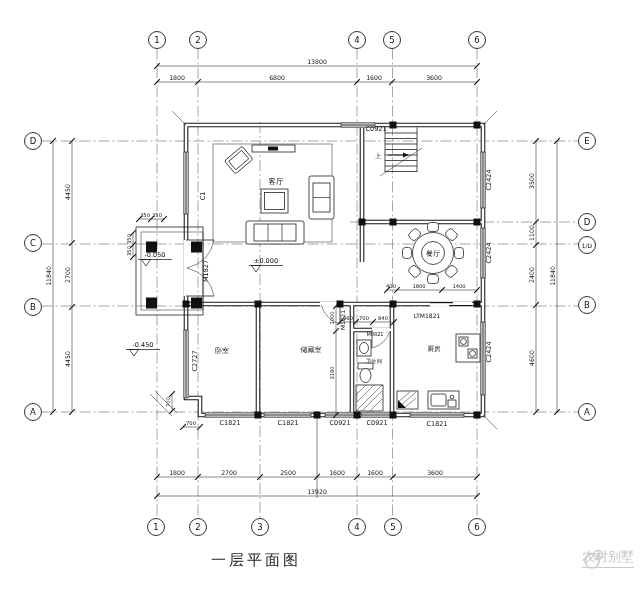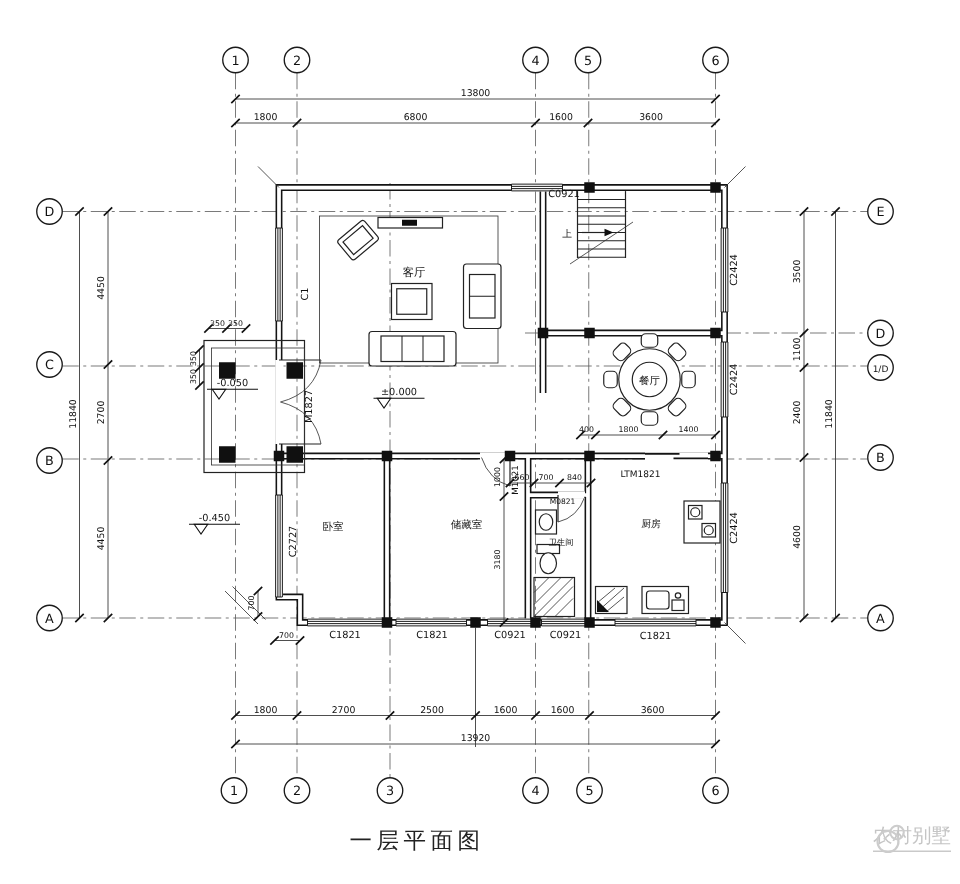--- a/index.html
+++ b/index.html
@@ -15,21 +15,21 @@
   .wallw{stroke:#fff;stroke-width:2.5;fill:none;}
   .thin{stroke:#222;stroke-width:.8;fill:none;}
   .thin2{stroke:#333;stroke-width:.55;fill:none;}
   .gap{fill:#fff;}
   .wl{stroke:#161616;stroke-width:.65;}
   .col{fill:#101010;stroke:none;}
   .fur{stroke:#222;stroke-width:.8;fill:#fff;}
   .furn{stroke:#222;stroke-width:.8;fill:none;}
   .lvl{stroke:#111;stroke-width:.7;fill:none;}
   #title{position:absolute;top:551px;left:0;width:512px;text-align:center;
-         font-size:15px;color:#222;letter-spacing:3px;margin-left:22px;}
+         font-size:15px;color:#222;letter-spacing:3px;}
   #wm{position:absolute;top:548px;right:6px;display:flex;align-items:center;gap:4px;
       color:#c5c5c5;font-size:13px;}
   #wm .wm-text{border-bottom:1px solid #c9c9c9;padding-bottom:1px;}
 </style>
 </head>
 <body>
 
 <svg id="plan" width="640" height="589" viewBox="0 0 640 589">
 
   <g id="gen-under">

